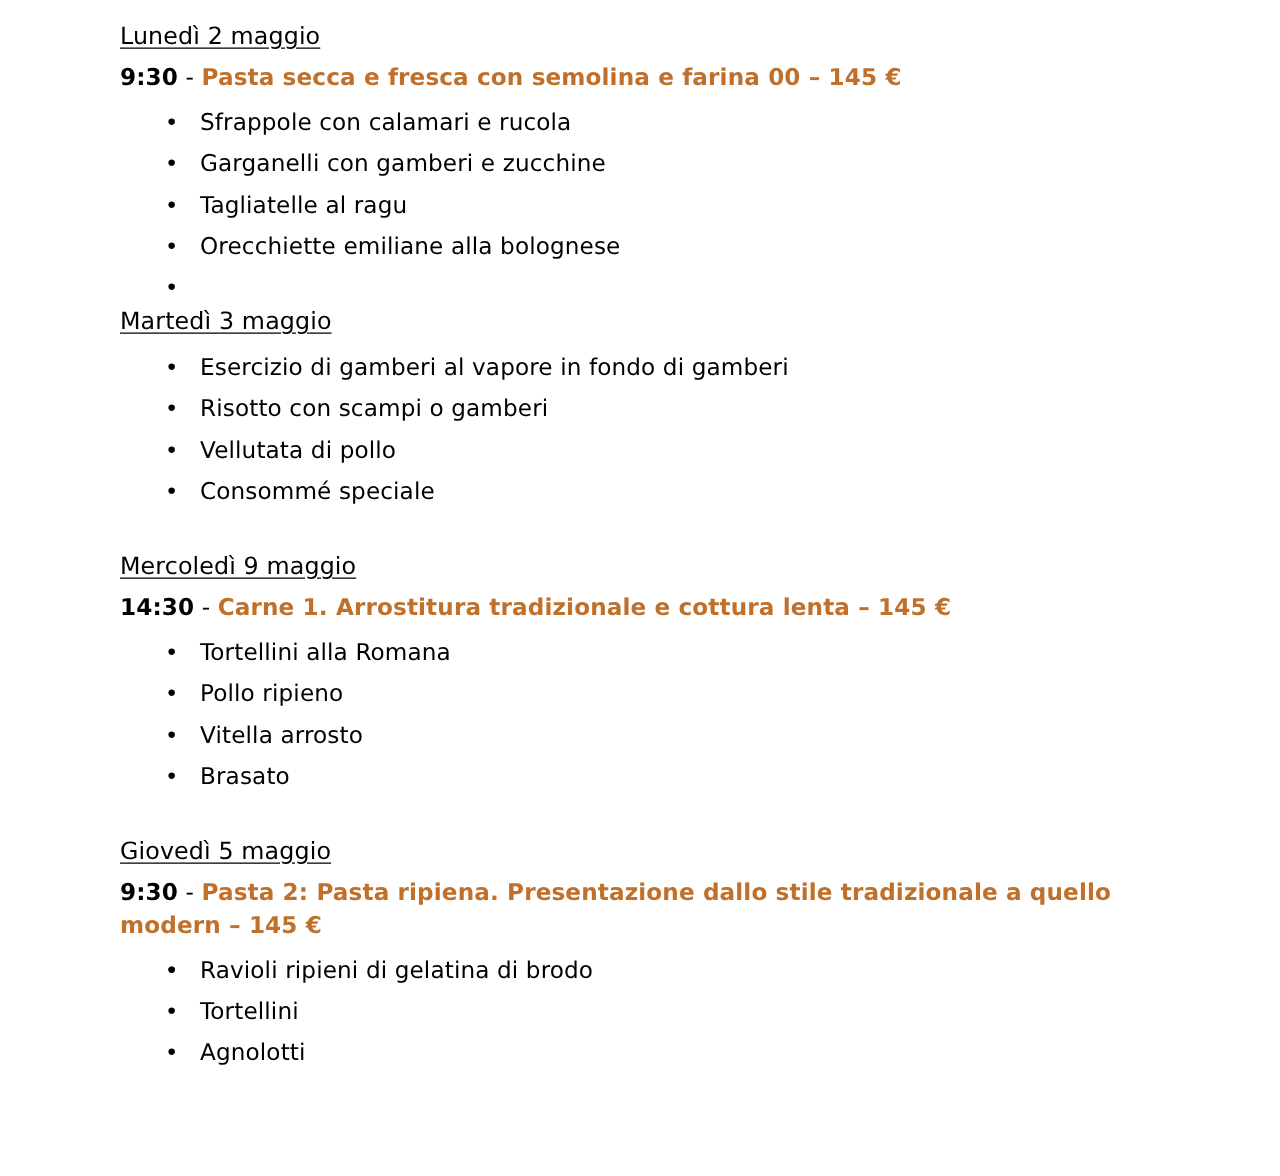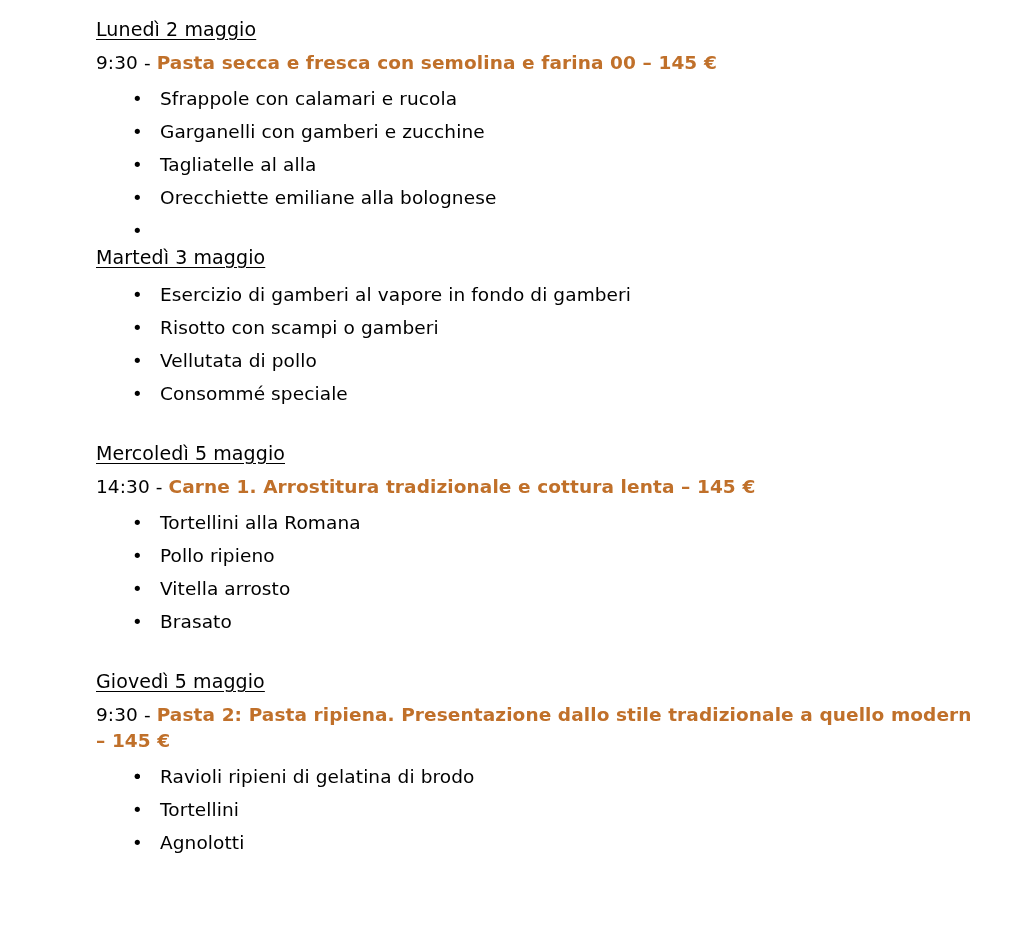--- a/index.html
+++ b/index.html
@@ -39,21 +39,21 @@
     margin-bottom: 8px;
     letter-spacing: 0.1px;
   }
   .course-line {
     font-size: 18.5px;
     line-height: 26px;
     margin-bottom: 6px;
     letter-spacing: 0.1px;
   }
   .course-time {
-    font-weight: normal;
+    font-weight: bold;
     color: #000000;
   }
   .course-sep {
     color: #000000;
   }
   .course-title {
     font-weight: bold;
     color: #c0702a;
   }
   ul.items {
@@ -86,38 +86,38 @@
     <div class="day-block">
       <div class="day-title">Lunedì 2 maggio</div>
       <div class="course-line">
         <span class="course-time">9:30</span>
         <span class="course-sep">-</span>
         <span class="course-title">Pasta secca e fresca con semolina e farina 00 – 145 €</span>
       </div>
       <ul class="items">
         <li><span class="bullet">•</span><span>Sfrappole con calamari e rucola</span></li>
         <li><span class="bullet">•</span><span>Garganelli con gamberi e zucchine</span></li>
-        <li><span class="bullet">•</span><span>Tagliatelle al alla</span></li>
+        <li><span class="bullet">•</span><span>Tagliatelle al ragu</span></li>
         <li><span class="bullet">•</span><span>Orecchiette emiliane alla bolognese</span></li>
         <li><span class="bullet">•</span></li>
       </ul>
     </div>
 
     <div class="day-block">
       <div class="day-title">Martedì 3 maggio</div>
       <ul class="items">
         <li><span class="bullet">•</span><span>Esercizio di gamberi al vapore in fondo di gamberi</span></li>
         <li><span class="bullet">•</span><span>Risotto con scampi o gamberi</span></li>
         <li><span class="bullet">•</span><span>Vellutata di pollo</span></li>
         <li><span class="bullet">•</span><span>Consommé speciale</span></li>
       </ul>
     </div>
 
     <div class="day-block">
-      <div class="day-title">Mercoledì 5 maggio</div>
+      <div class="day-title">Mercoledì 9 maggio</div>
       <div class="course-line">
         <span class="course-time">14:30</span>
         <span class="course-sep">-</span>
         <span class="course-title">Carne 1. Arrostitura tradizionale e cottura lenta – 145 €</span>
       </div>
       <ul class="items">
         <li><span class="bullet">•</span><span>Tortellini alla Romana</span></li>
         <li><span class="bullet">•</span><span>Pollo ripieno</span></li>
         <li><span class="bullet">•</span><span>Vitella arrosto</span></li>
         <li><span class="bullet">•</span><span>Brasato</span></li>

